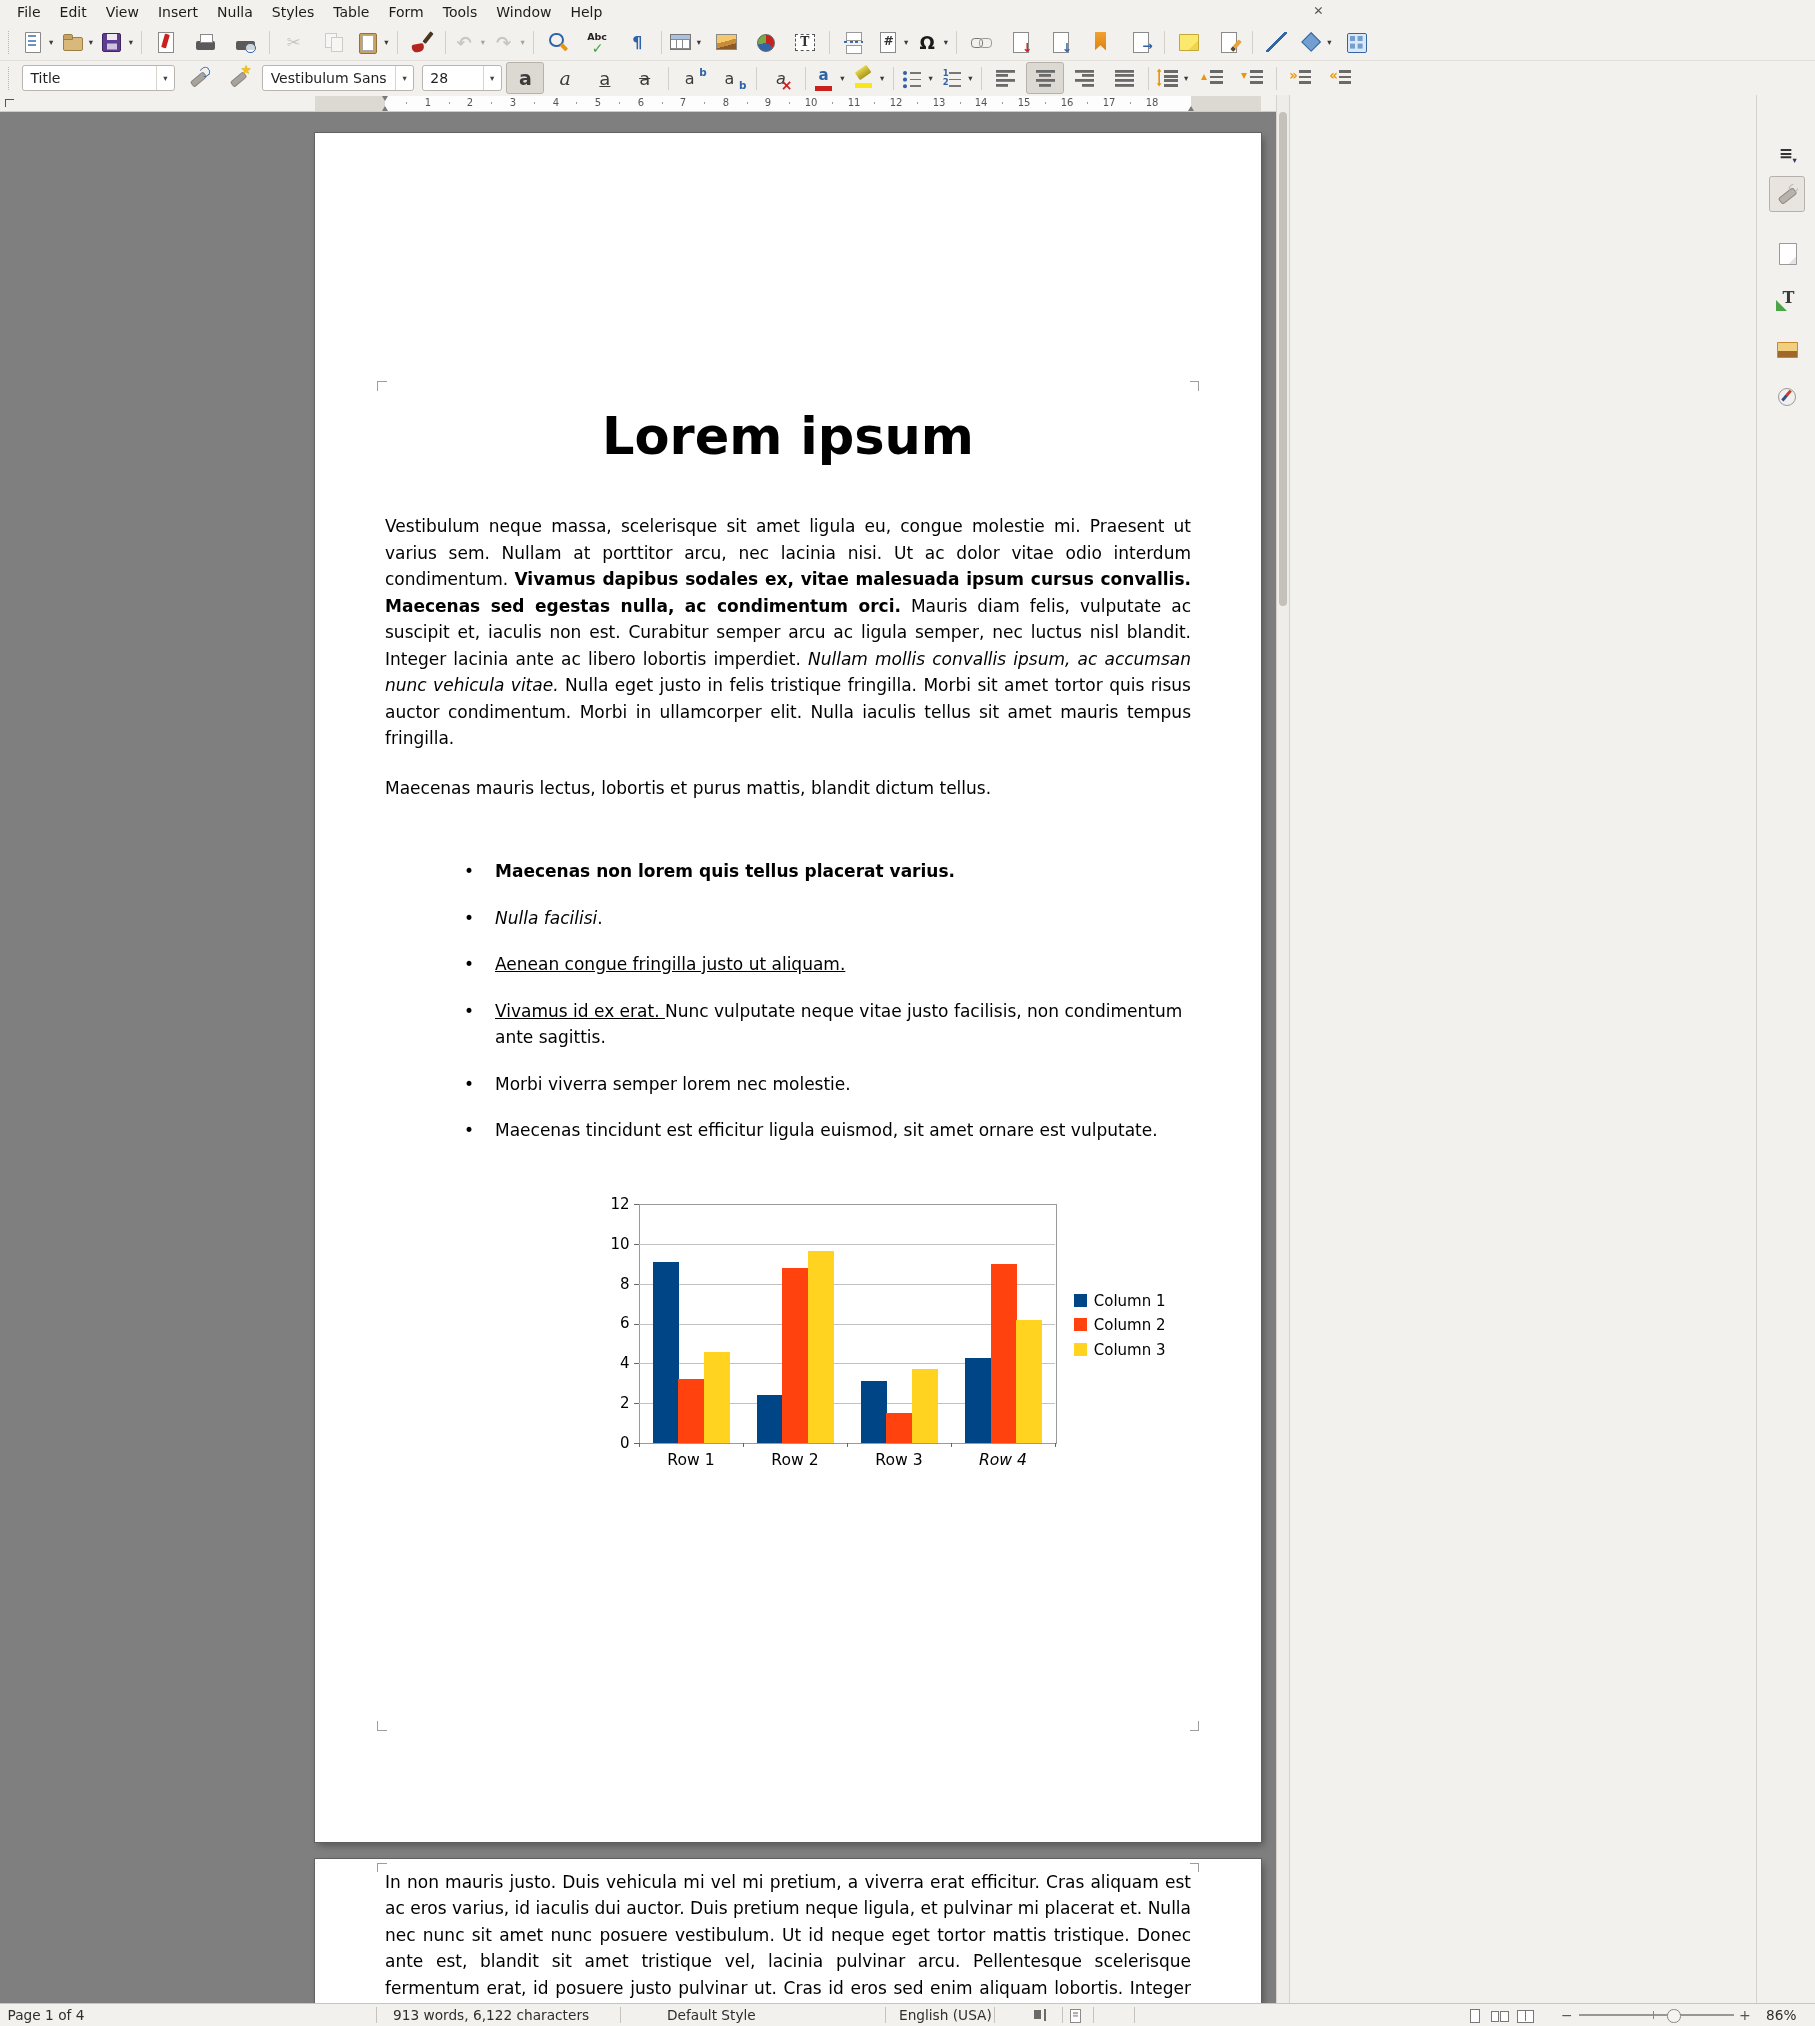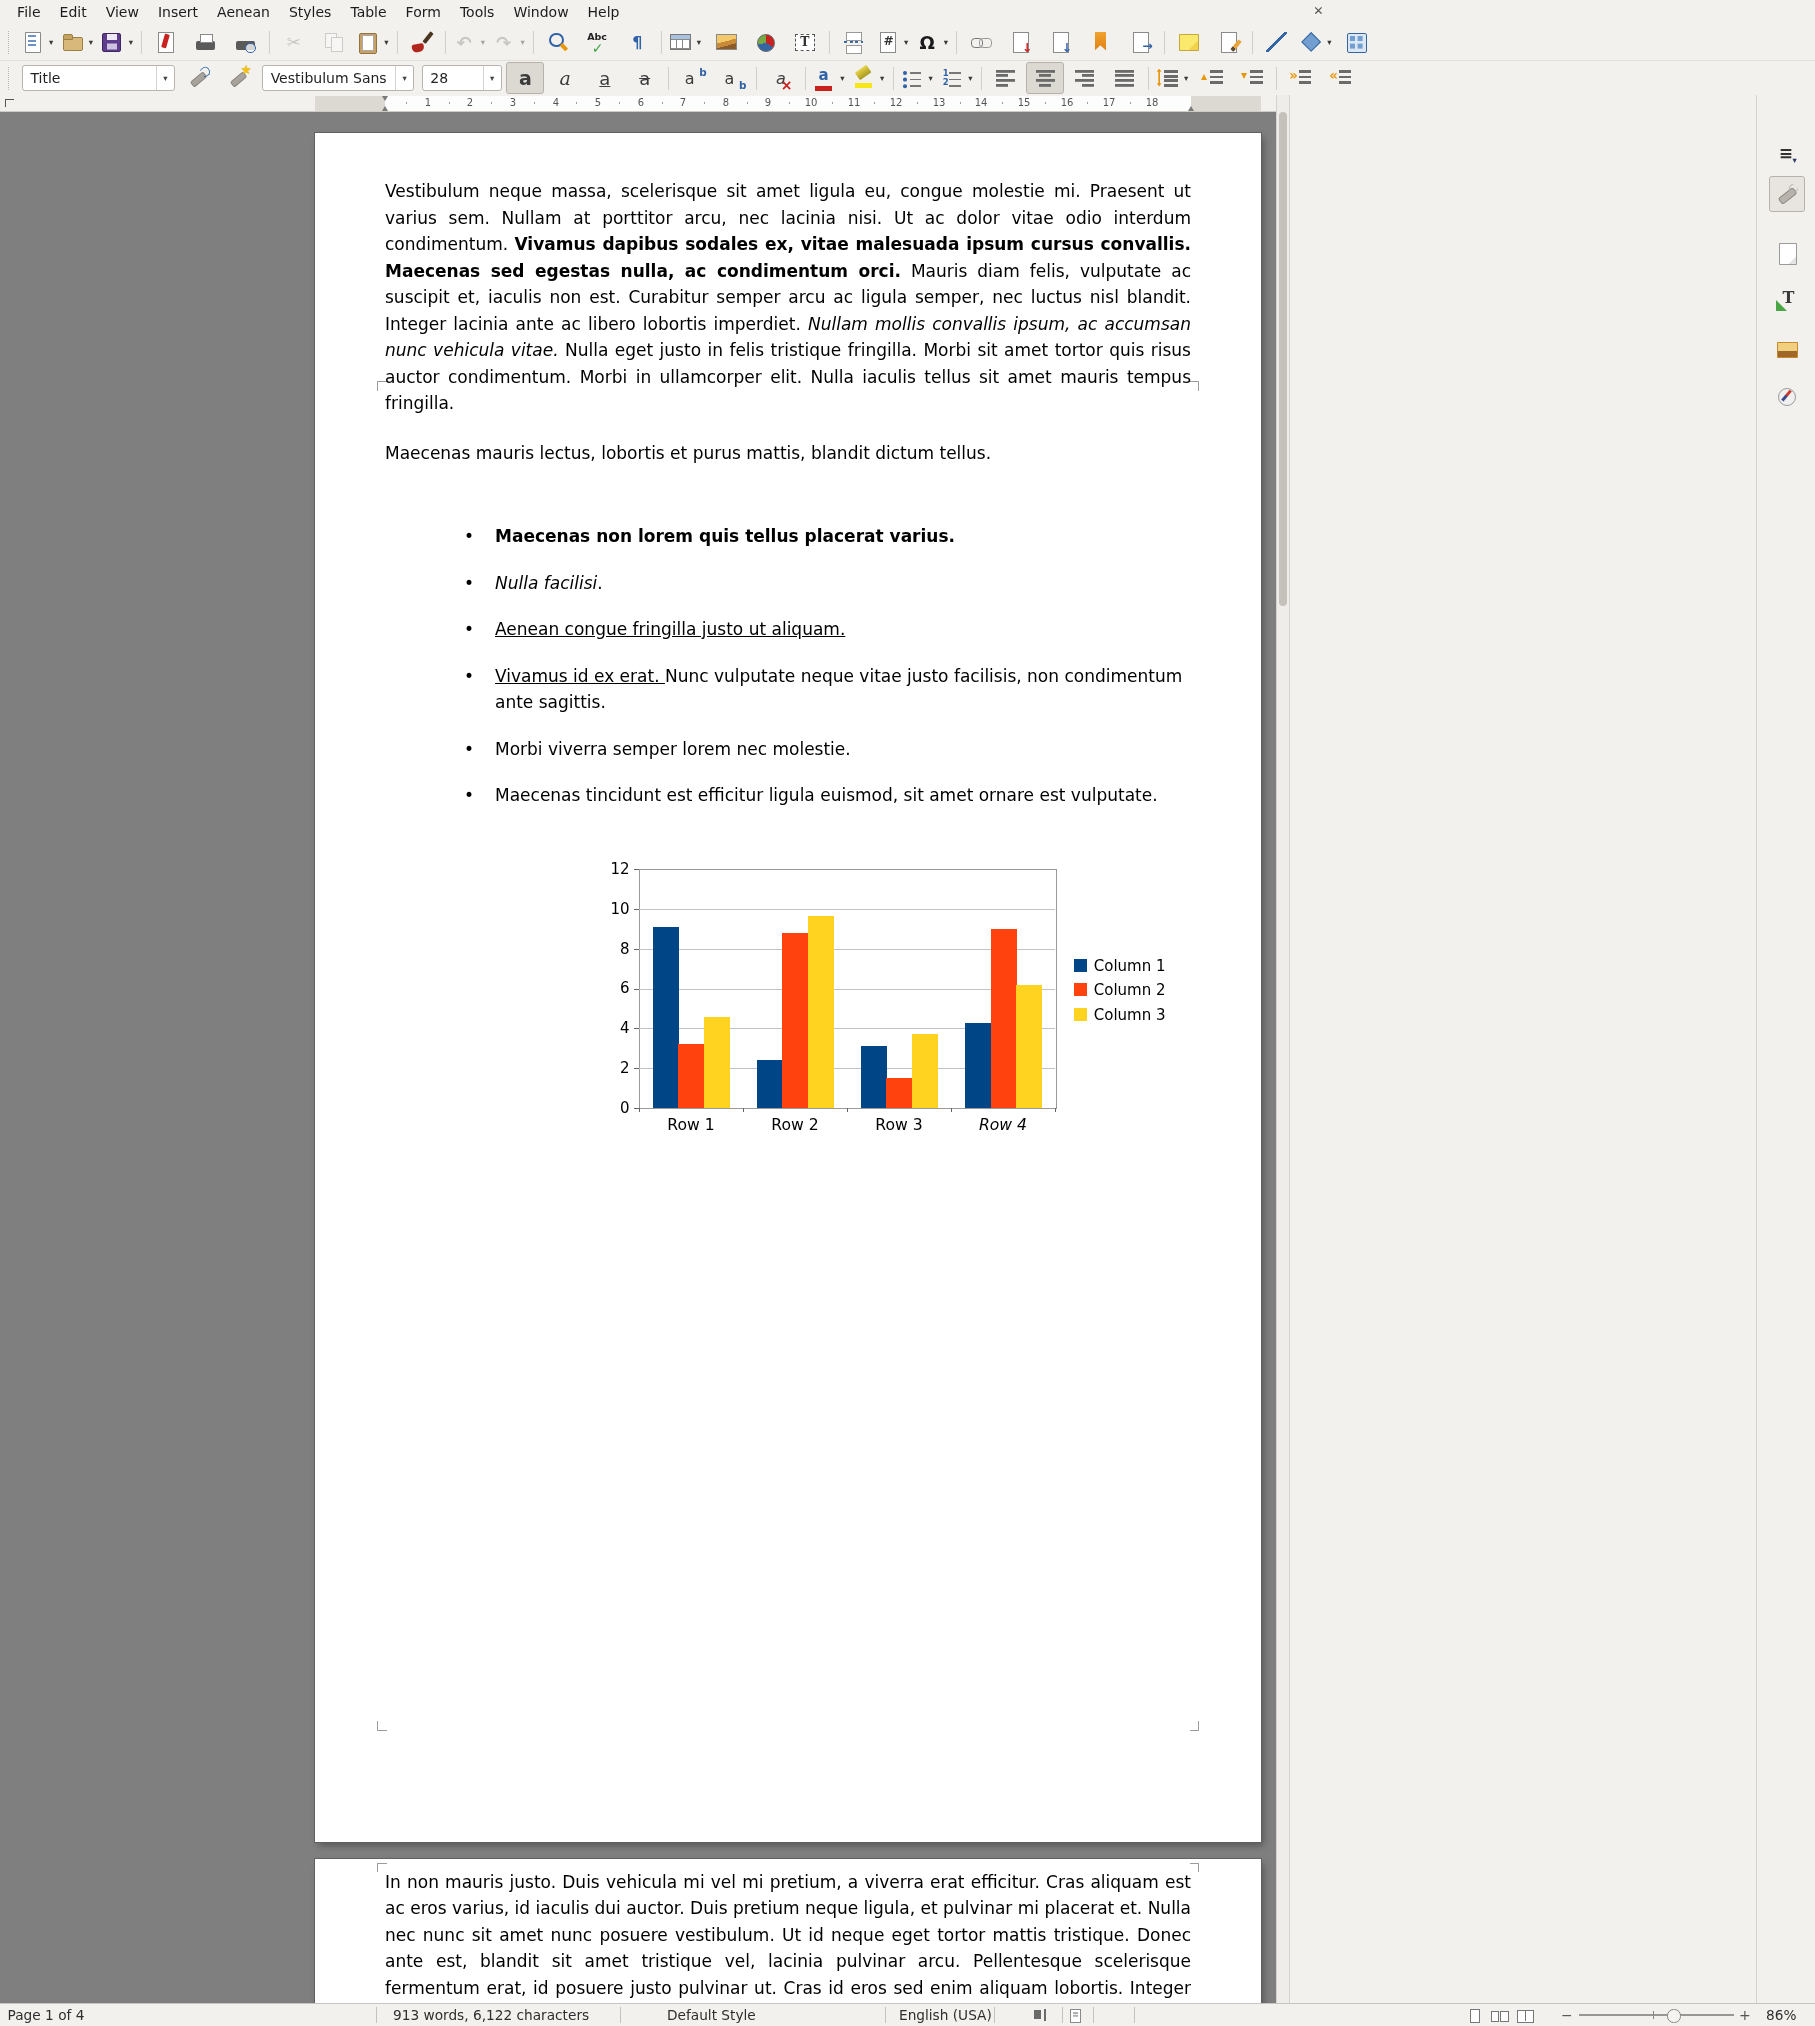--- a/index.html
+++ b/index.html
@@ -199,21 +199,21 @@
   .zs-thumb{position:absolute;top:4.7px;width:12.3px;height:12.3px;background:#f5f4f1;border:0.9px solid #8a8681;border-radius:6.6px}
 </style>
 </head>
 <body>
 
 <div id="menubar">
     <span class="mitem">File</span>
     <span class="mitem">Edit</span>
     <span class="mitem">View</span>
     <span class="mitem">Insert</span>
-    <span class="mitem">Aenean</span>
+    <span class="mitem">Nulla</span>
     <span class="mitem">Styles</span>
     <span class="mitem">Table</span>
     <span class="mitem">Form</span>
     <span class="mitem">Tools</span>
     <span class="mitem">Window</span>
     <span class="mitem">Help</span>
   </div>
 <span id="win-close">✕</span>
 
 <div id="tb1">
@@ -444,20 +444,21 @@
   <span class="indtri-b" style="left:1191px"></span>
 </div>
 
 <div id="docarea">
   <div id="page1" class="page">
     <span class="cmark cm-tl" style="left:62px;top:248px"></span>
     <span class="cmark cm-tr" style="right:62px;top:248px"></span>
     <span class="cmark cm-bl" style="left:62px;top:1588px"></span>
     <span class="cmark cm-br" style="right:62px;top:1588px"></span>
     <div class="pcontent">
+      <div class="doc-title">Lorem ipsum</div>
       <div class="doc-para" id="para1"><span class="run-n">Vestibulum neque massa, scelerisque sit amet ligula eu, congue molestie mi. Praesent ut varius sem. Nullam at porttitor arcu, nec lacinia nisi. Ut ac dolor vitae odio interdum condimentum. </span><span class="run-b">Vivamus dapibus sodales ex, vitae malesuada ipsum cursus convallis. Maecenas sed egestas nulla, ac condimentum orci.</span><span class="run-n"> Mauris diam felis, vulputate ac suscipit et, iaculis non est. Curabitur semper arcu ac ligula semper, nec luctus nisl blandit. Integer lacinia ante ac libero lobortis imperdiet. </span><span class="run-i">Nullam mollis convallis ipsum, ac accumsan nunc vehicula vitae.</span><span class="run-n"> Nulla eget justo in felis tristique fringilla. Morbi sit amet tortor quis risus auctor condimentum. Morbi in ullamcorper elit. Nulla iaculis tellus sit amet mauris tempus fringilla.</span></div>
       <div class="doc-para2">Maecenas mauris lectus, lobortis et purus mattis, blandit dictum tellus.</div>
       <div class="doc-ul" id="bullets">
           <div class="li"><span class="dot">•</span><span class="litext"><span class="run-b">Maecenas non lorem quis tellus placerat varius.</span></span></div>
           <div class="li"><span class="dot">•</span><span class="litext"><span class="run-i">Nulla facilisi</span><span class="run-n">.</span></span></div>
           <div class="li"><span class="dot">•</span><span class="litext"><span class="run-u">Aenean congue fringilla justo ut aliquam. </span></span></div>
           <div class="li"><span class="dot">•</span><span class="litext"><span class="run-u">Vivamus id ex erat. </span><span class="run-n">Nunc vulputate neque vitae justo facilisis, non condimentum ante sagittis.</span></span></div>
           <div class="li"><span class="dot">•</span><span class="litext"><span class="run-n">Morbi viverra semper lorem nec molestie.</span></span></div>
           <div class="li"><span class="dot">•</span><span class="litext"><span class="run-n">Maecenas tincidunt est efficitur ligula euismod, sit amet ornare est vulputate.</span></span></div>
         </div>

